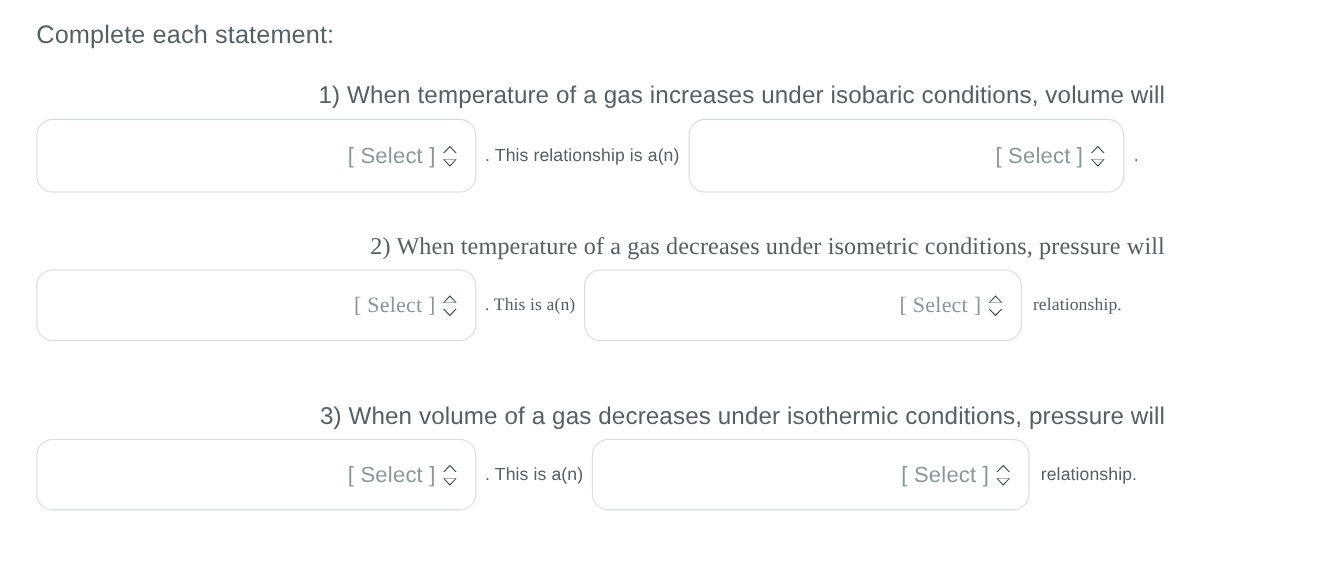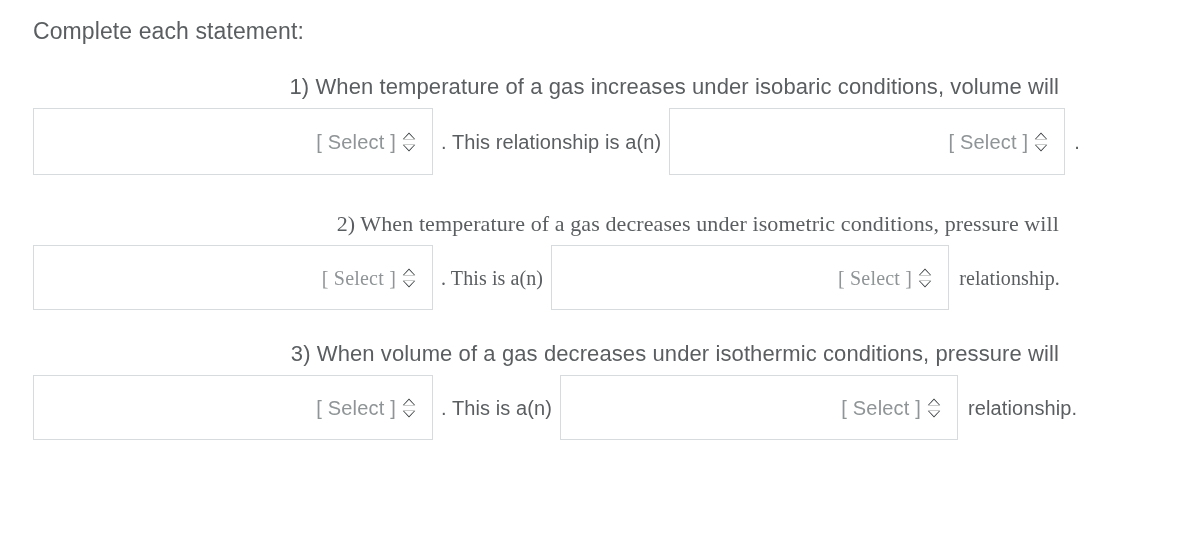--- a/index.html
+++ b/index.html
@@ -30,42 +30,42 @@
     font-weight: 400;
     letter-spacing: .1px;
     padding-top: 17px;
   }
 
   .stmt-block {
     margin-top: 29px;
     text-align: right;
   }
   .stmt-block.second { margin-top: 36px; font-family: Liberation Serif, serif; }
-  .stmt-block.third  { margin-top: 31px; }
+  .stmt-block.third  { margin-top: 55px; }
 
   .prompt {
     font-size: 22px;
     line-height: 26px;
     color: #5a5e60;
     letter-spacing: .1px;
     white-space: nowrap;
   }
 
   .answer-row {
     display: flex;
     align-items: center;
     margin-top: 8px;
     white-space: nowrap;
   }
 
   .select-box {
     position: relative;
     box-sizing: border-box;
     border: 1px solid #d7dbdd;
-    border-radius: 0;
+    border-radius: 15px;
     background: #ffffff;
     display: flex;
     align-items: center;
     flex: 0 0 auto;
   }
   .select-box .placeholder {
     font-size: 20px;
     color: #8f9496;
     padding-left: 17px;
     letter-spacing: .2px;
@@ -85,21 +85,21 @@
 
   
   .sel-a1 { width: 400px; height: 67px; }
   .sel-b1 { width: 396px; height: 67px; }
   .sel-a2 { width: 400px; height: 65px; }
   .sel-b2 { width: 398px; height: 65px; }
   .sel-a3 { width: 400px; height: 65px; }
   .sel-b3 { width: 398px; height: 65px; }
 
   .inline-text {
-    font-size: 20px;
+    font-size: 16px;
     color: #5a5e60;
     line-height: 26px;
     letter-spacing: .1px;
   }
   .gap-left  { margin-left: 8px; }
   .gap-right { margin-right: 8px; }
   .period-after { margin-left: 9px; }
   .tail { margin-left: 10px; }
 </style>
 </head>

